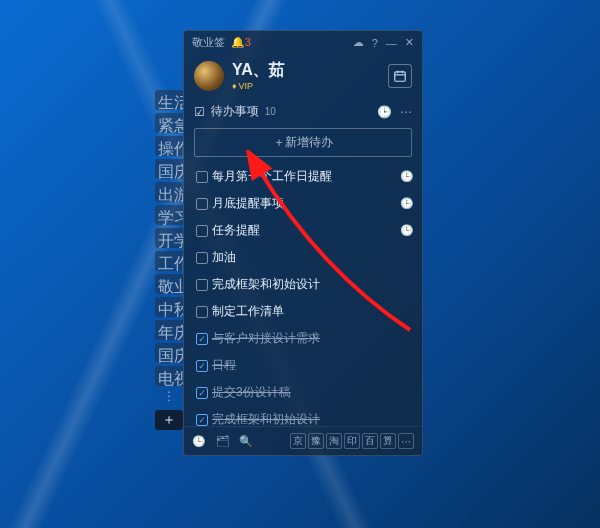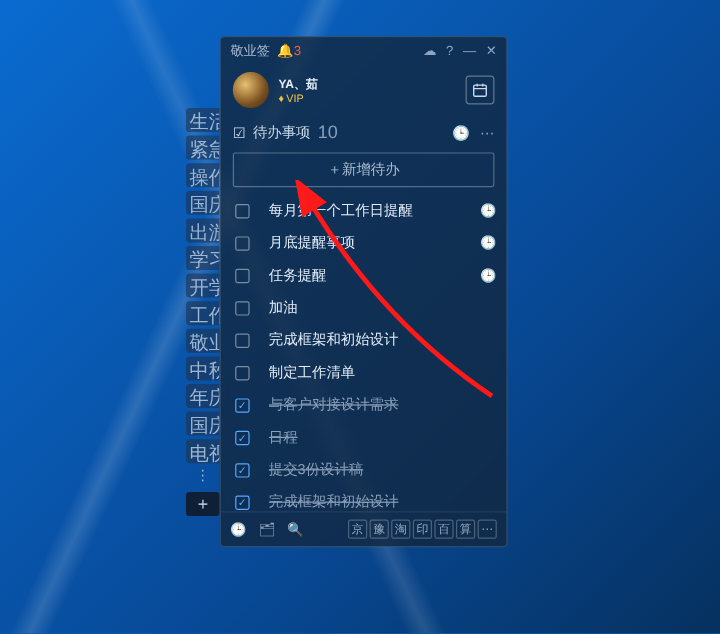--- a/index.html
+++ b/index.html
@@ -64,43 +64,43 @@
   .titlebar .right span { cursor:default; }
   .userrow {
     display:flex; align-items:center; justify-content:space-between;
     padding: 6px 10px 8px 10px;
   }
   .userrow .u { display:flex; align-items:center; gap:8px;}
   .avatar {
     width:30px; height:30px; border-radius:50%;
     background: radial-gradient(circle at 35% 35%, #e8c070 0%, #7a5020 60%, #3a2a10 100%);
   }
-  .uname { font-size:10px; font-weight:bold; color:#e6eef8;}
+  .uname { font-size:16px; font-weight:bold; color:#e6eef8;}
   .vip { font-size:9px; color:#f2c23a; display:flex; align-items:center; gap:2px;}
   .calbtn {
     width:24px; height:24px; border:1px solid rgba(255,255,255,0.35);
     border-radius:3px; display:flex; align-items:center; justify-content:center;
     color:#cbd9ea; font-size:12px;
   }
   .section-head {
     display:flex; align-items:center; justify-content:space-between;
     padding: 4px 10px; font-size:12px; color:#cbd9ea;
   }
   .section-head .l { display:flex; align-items:center; gap:6px;}
-  .section-head .cnt { color:#8aa0ba; font-size:15px;}
+  .section-head .cnt { color:#8aa0ba; font-size:10px;}
   .section-head .r { display:flex; gap:8px; color:#8aa0ba; font-size:12px;}
   .addbar {
     margin: 4px 10px 6px 10px;
     border:1px solid rgba(255,255,255,0.3);
     color:#aebfd4; font-size:12px;
     text-align:center; padding:5px 0; border-radius:2px;
   }
   .list { flex:1; overflow:hidden; padding: 0 6px 0 10px;}
   .item {
-    display:flex; align-items:center; gap:16px;
+    display:flex; align-items:center; gap:4px;
     padding: 5px 2px; font-size:12px;
     position:relative;
   }
   .item .cb {
     width:12px; height:12px; border:1px solid rgba(255,255,255,0.45);
     border-radius:2px; flex:none; display:flex; align-items:center; justify-content:center;
     font-size:9px;
   }
   .item .cb.done { border-color:#5aa8ff; color:#5aa8ff;}
   .item .txt { flex:1; color:#e2ecf7; white-space:nowrap; overflow:hidden; text-overflow:ellipsis;}

